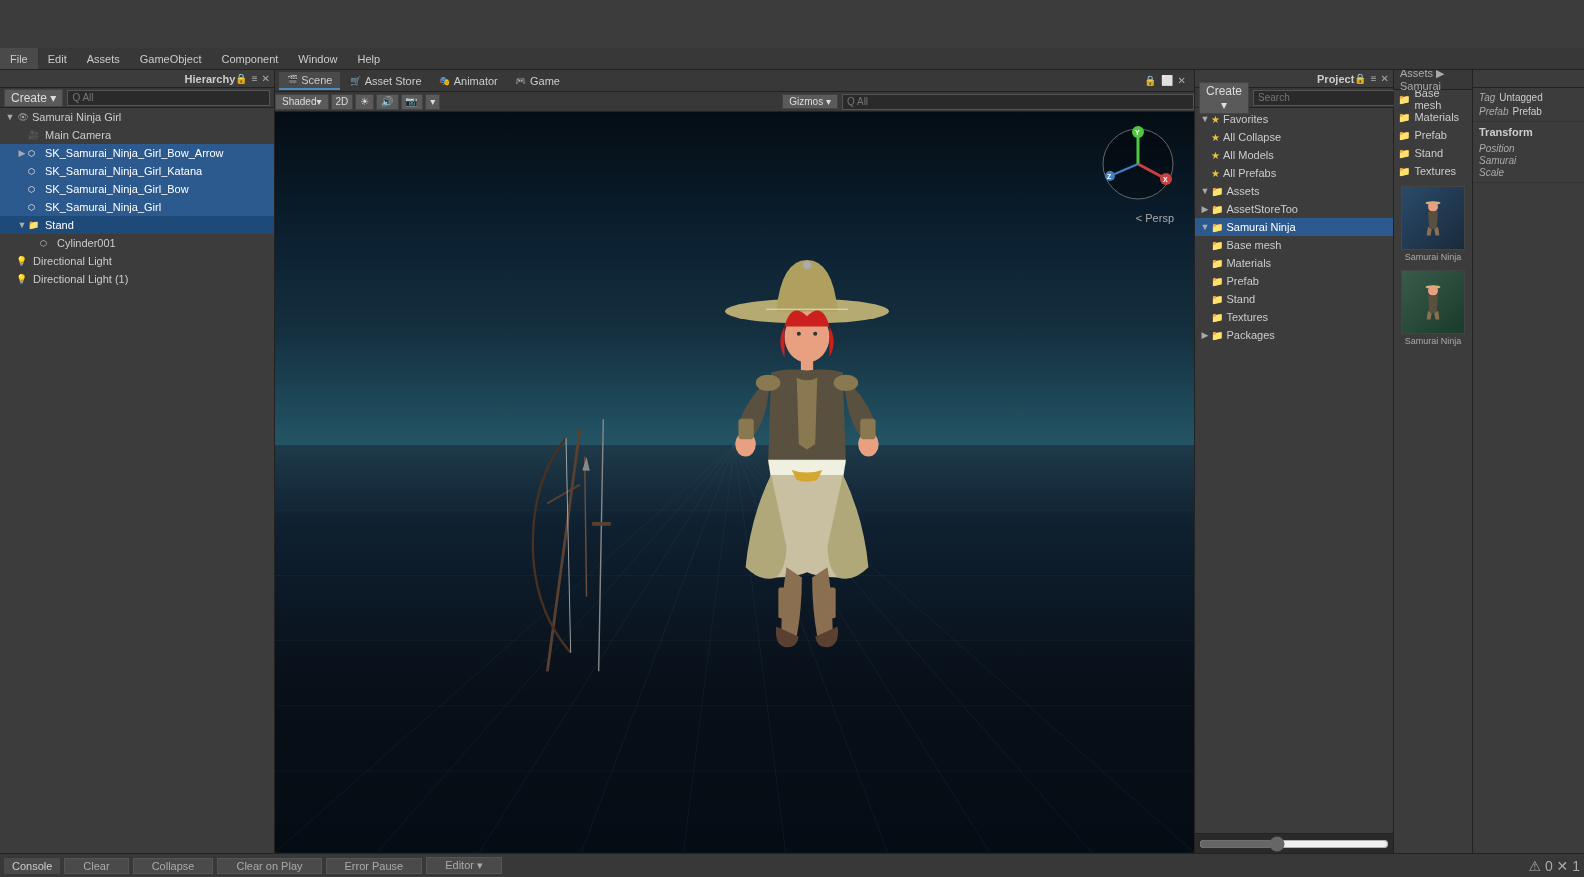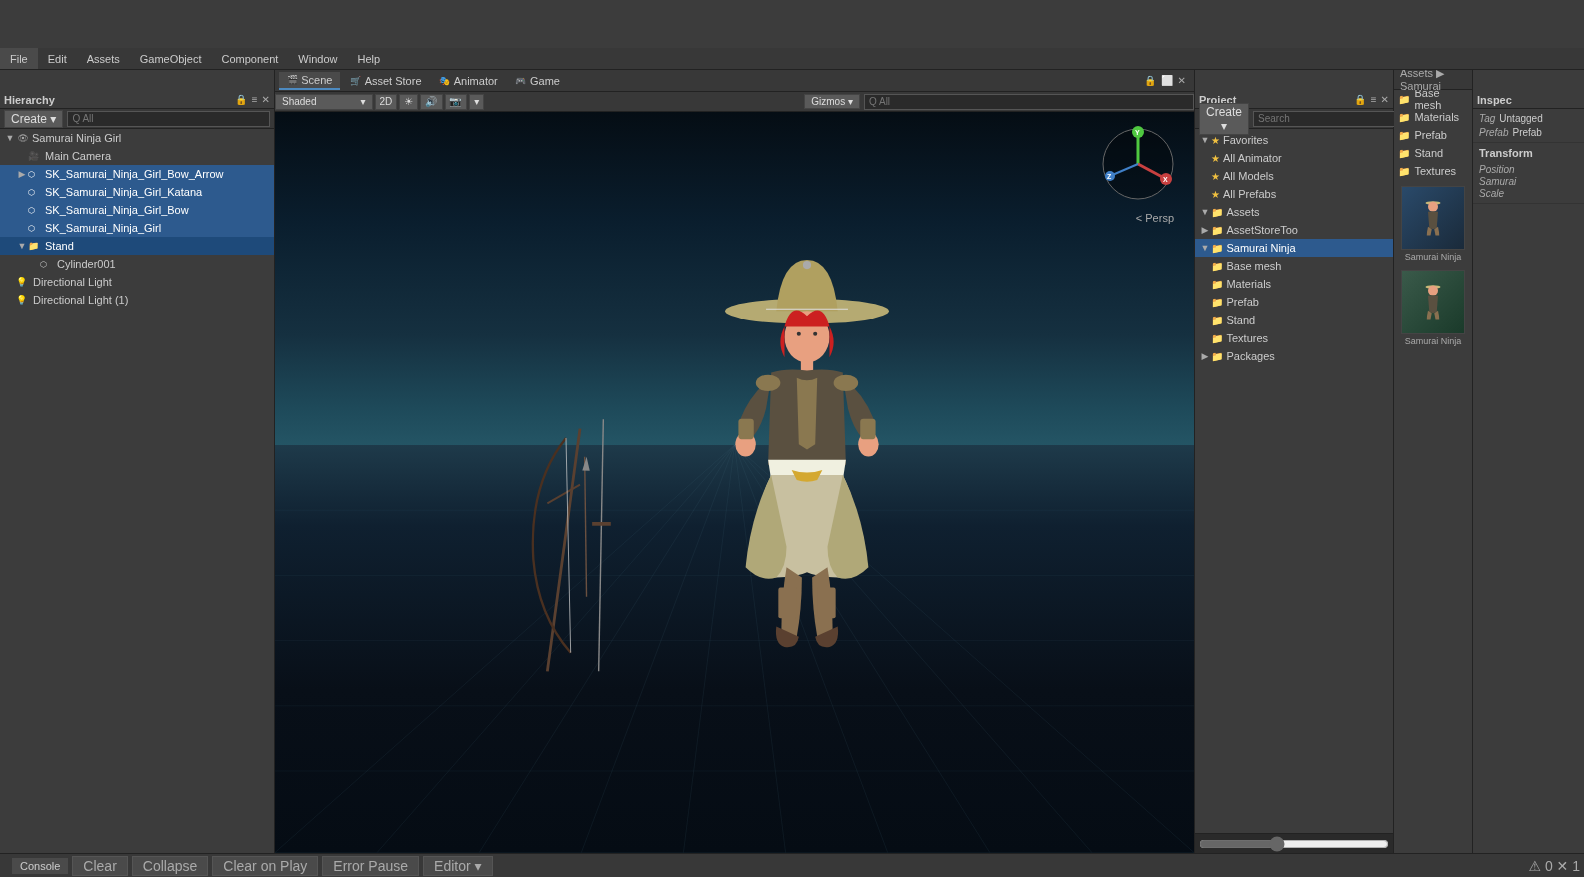--- a/index.html
+++ b/index.html
@@ -51,23 +51,22 @@
       display: flex;
       flex-direction: column;
       flex-shrink: 0;
     }
     .panel-header {
       background: #3c3c3c;
       border-bottom: 1px solid #222;
       padding: 2px 4px;
       display: flex;
       align-items: center;
-      justify-content: space-between;
+      justify-content: flex-end;
       height: 18px;
-      margin-top: 21px;
     }
     .panel-header-title {
       font-size: 11px;
       color: #ccc;
       font-weight: bold;
     }
     .panel-header-icons {
       display: flex;
       gap: 4px;
       align-items: center;
@@ -174,21 +173,20 @@
     .toolbar-btn {
       background: #5a5a5a;
       border: 1px solid #444;
       color: #ddd;
       padding: 1px 4px;
       font-size: 10px;
       cursor: pointer;
       height: 16px;
       display: flex;
       align-items: center;
-      gap: 44px;
     }
     .toolbar-spacer { flex: 1; }
     .gizmos-btn {
       background: #5a5a5a;
       border: 1px solid #444;
       color: #ddd;
       padding: 1px 6px;
       font-size: 10px;
       cursor: pointer;
       display: flex;
@@ -391,27 +389,26 @@
       padding: 0 4px;
       gap: 4px;
       flex-shrink: 0;
     }
     .console-tab {
       padding: 2px 8px;
       color: #ccc;
       cursor: pointer;
       font-size: 11px;
       background: #4a4a4a;
-      margin-left: 8px;
     }
     .console-btn {
-      padding: 1px 10px;
+      padding: 1px 18px;
       color: #aaa;
       cursor: pointer;
-      font-size: 14px;
+      font-size: 11px;
       background: #4a4a4a;
       border: 1px solid #555;
     }
 
     
     .inspec-panel {
       width: 200px;
       flex-shrink: 0;
       background: #3c3c3c;
       border-left: 1px solid #222;
@@ -780,21 +777,21 @@
       <div class="project-tree">
 
         <div class="project-item">
           <span class="expand-arrow">▼</span>
           <span class="favorites-icon">★</span>
           <span>Favorites</span>
         </div>
         <div class="project-item indent-1">
           <span class="expand-arrow"></span>
           <span class="favorites-icon">★</span>
-          <span>All Animator</span>
+          <span>All Collapse</span>
         </div>
         <div class="project-item indent-1">
           <span class="expand-arrow"></span>
           <span class="favorites-icon">★</span>
           <span>All Models</span>
         </div>
         <div class="project-item indent-1">
           <span class="expand-arrow"></span>
           <span class="favorites-icon">★</span>
           <span>All Prefabs</span>

